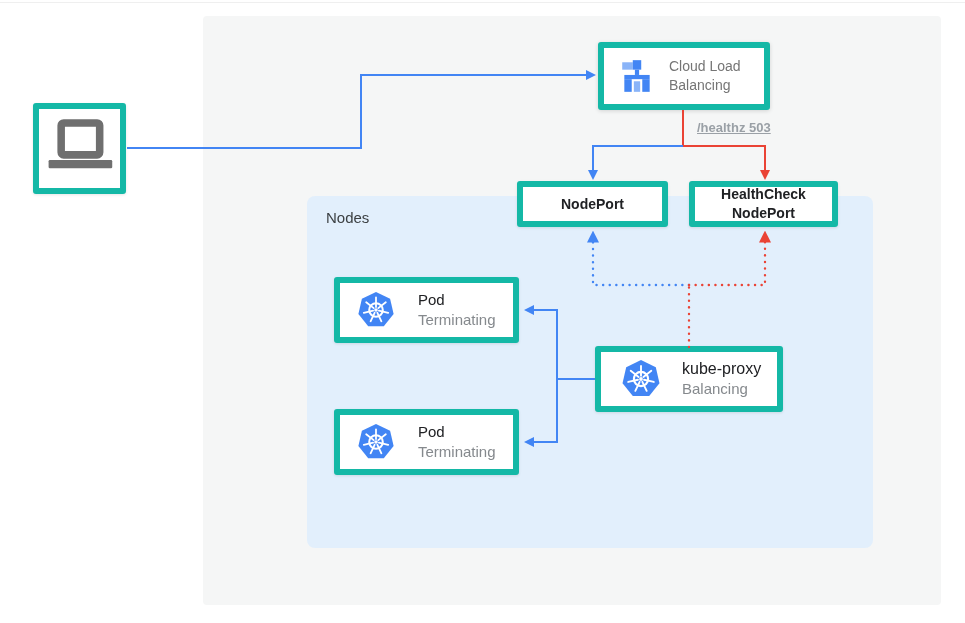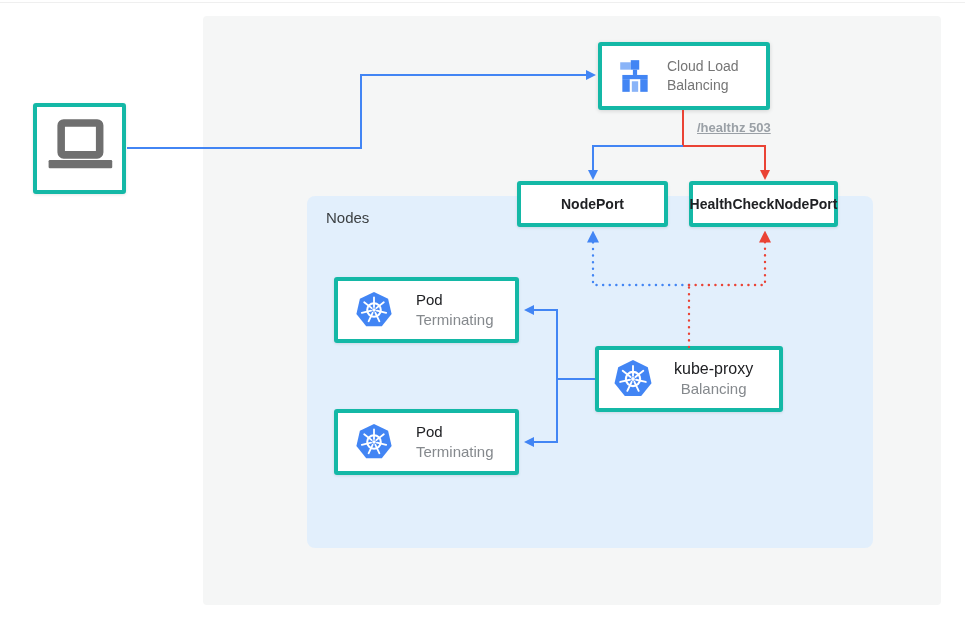--- a/index.html
+++ b/index.html
@@ -6,39 +6,39 @@
   .canvas{
     position:relative;width:965px;height:623px;overflow:hidden;
     font-family:"Liberation Sans",sans-serif;background:#fff;
   }
   .top-rule{position:absolute;left:0;top:2px;width:965px;height:1px;background:#efefef;}
   .gray-panel{position:absolute;left:203px;top:16px;width:738px;height:589px;background:#f5f6f6;border-radius:4px;}
   .nodes-panel{position:absolute;left:307px;top:196px;width:566px;height:352px;background:var(--nodes-blue,#e2effc);border-radius:8px;}
   .nodes-label{position:absolute;left:19px;top:13px;font-size:15px;color:#3c4043;}
   .edges{position:absolute;left:0;top:0;width:965px;height:623px;z-index:5;pointer-events:none;}
   .box{
-    position:absolute;background:#fff;border:4px solid #14b8a6;border-radius:3px;
+    position:absolute;background:#fff;border:6px solid #14b8a6;border-radius:3px;
     box-shadow:0 1px 3px rgba(0,0,0,.10);z-index:3;box-sizing:border-box;
     display:flex;align-items:center;
   }
   .box .icon{flex:0 0 auto;display:flex;align-items:center;justify-content:center;}
   .box .txt{display:flex;flex-direction:column;justify-content:center;}
   .client-box{left:33px;top:103px;width:93px;height:91px;justify-content:center;}
   .clb-box{left:598px;top:42px;width:172px;height:68px;padding-left:14px;box-shadow:0 1px 4px rgba(0,0,0,.14);}
   .clb-box .txt{margin-left:13px;font-size:14px;line-height:19px;color:#757575;width:100px;}
   .port-box{justify-content:center;text-align:center;font-weight:bold;font-size:14px;line-height:19px;color:#202124;}
   .nodeport-box{left:517px;top:181px;width:151px;height:46px;}
-  .healthcheck-box{left:689px;top:181px;width:149px;height:46px;}
+  .healthcheck-box{left:689px;top:181px;width:149px;height:46px;flex-direction:column;}
   .pod-box{left:334px;width:185px;height:66px;padding-left:16px;}
   .pod1-box{top:277px;}
   .pod2-box{top:409px;}
   .pod-box .txt{margin-left:22px;}
   .pod-box .title,.kp-box .title{font-size:15px;color:#202124;line-height:20px;}
   .pod-box .sub,.kp-box .sub{font-size:15px;color:#85898d;line-height:20px;}
-  .kp-box{left:595px;top:346px;width:188px;height:66px;padding-left:13px;text-align:center;}
+  .kp-box{left:595px;top:346px;width:188px;height:66px;padding-left:19px;}
   .kp-box .txt{margin-left:20px;}
   .kp-box .title{font-size:16px;}
   .healthz-label{position:absolute;left:697px;top:120px;font-size:13px;font-weight:bold;color:#9aa0a6;z-index:4;text-decoration:underline;}
 </style>
 </head>
 <body>
 
 <div class="canvas">
   <div class="top-rule"></div>
   <div class="gray-panel"></div>

